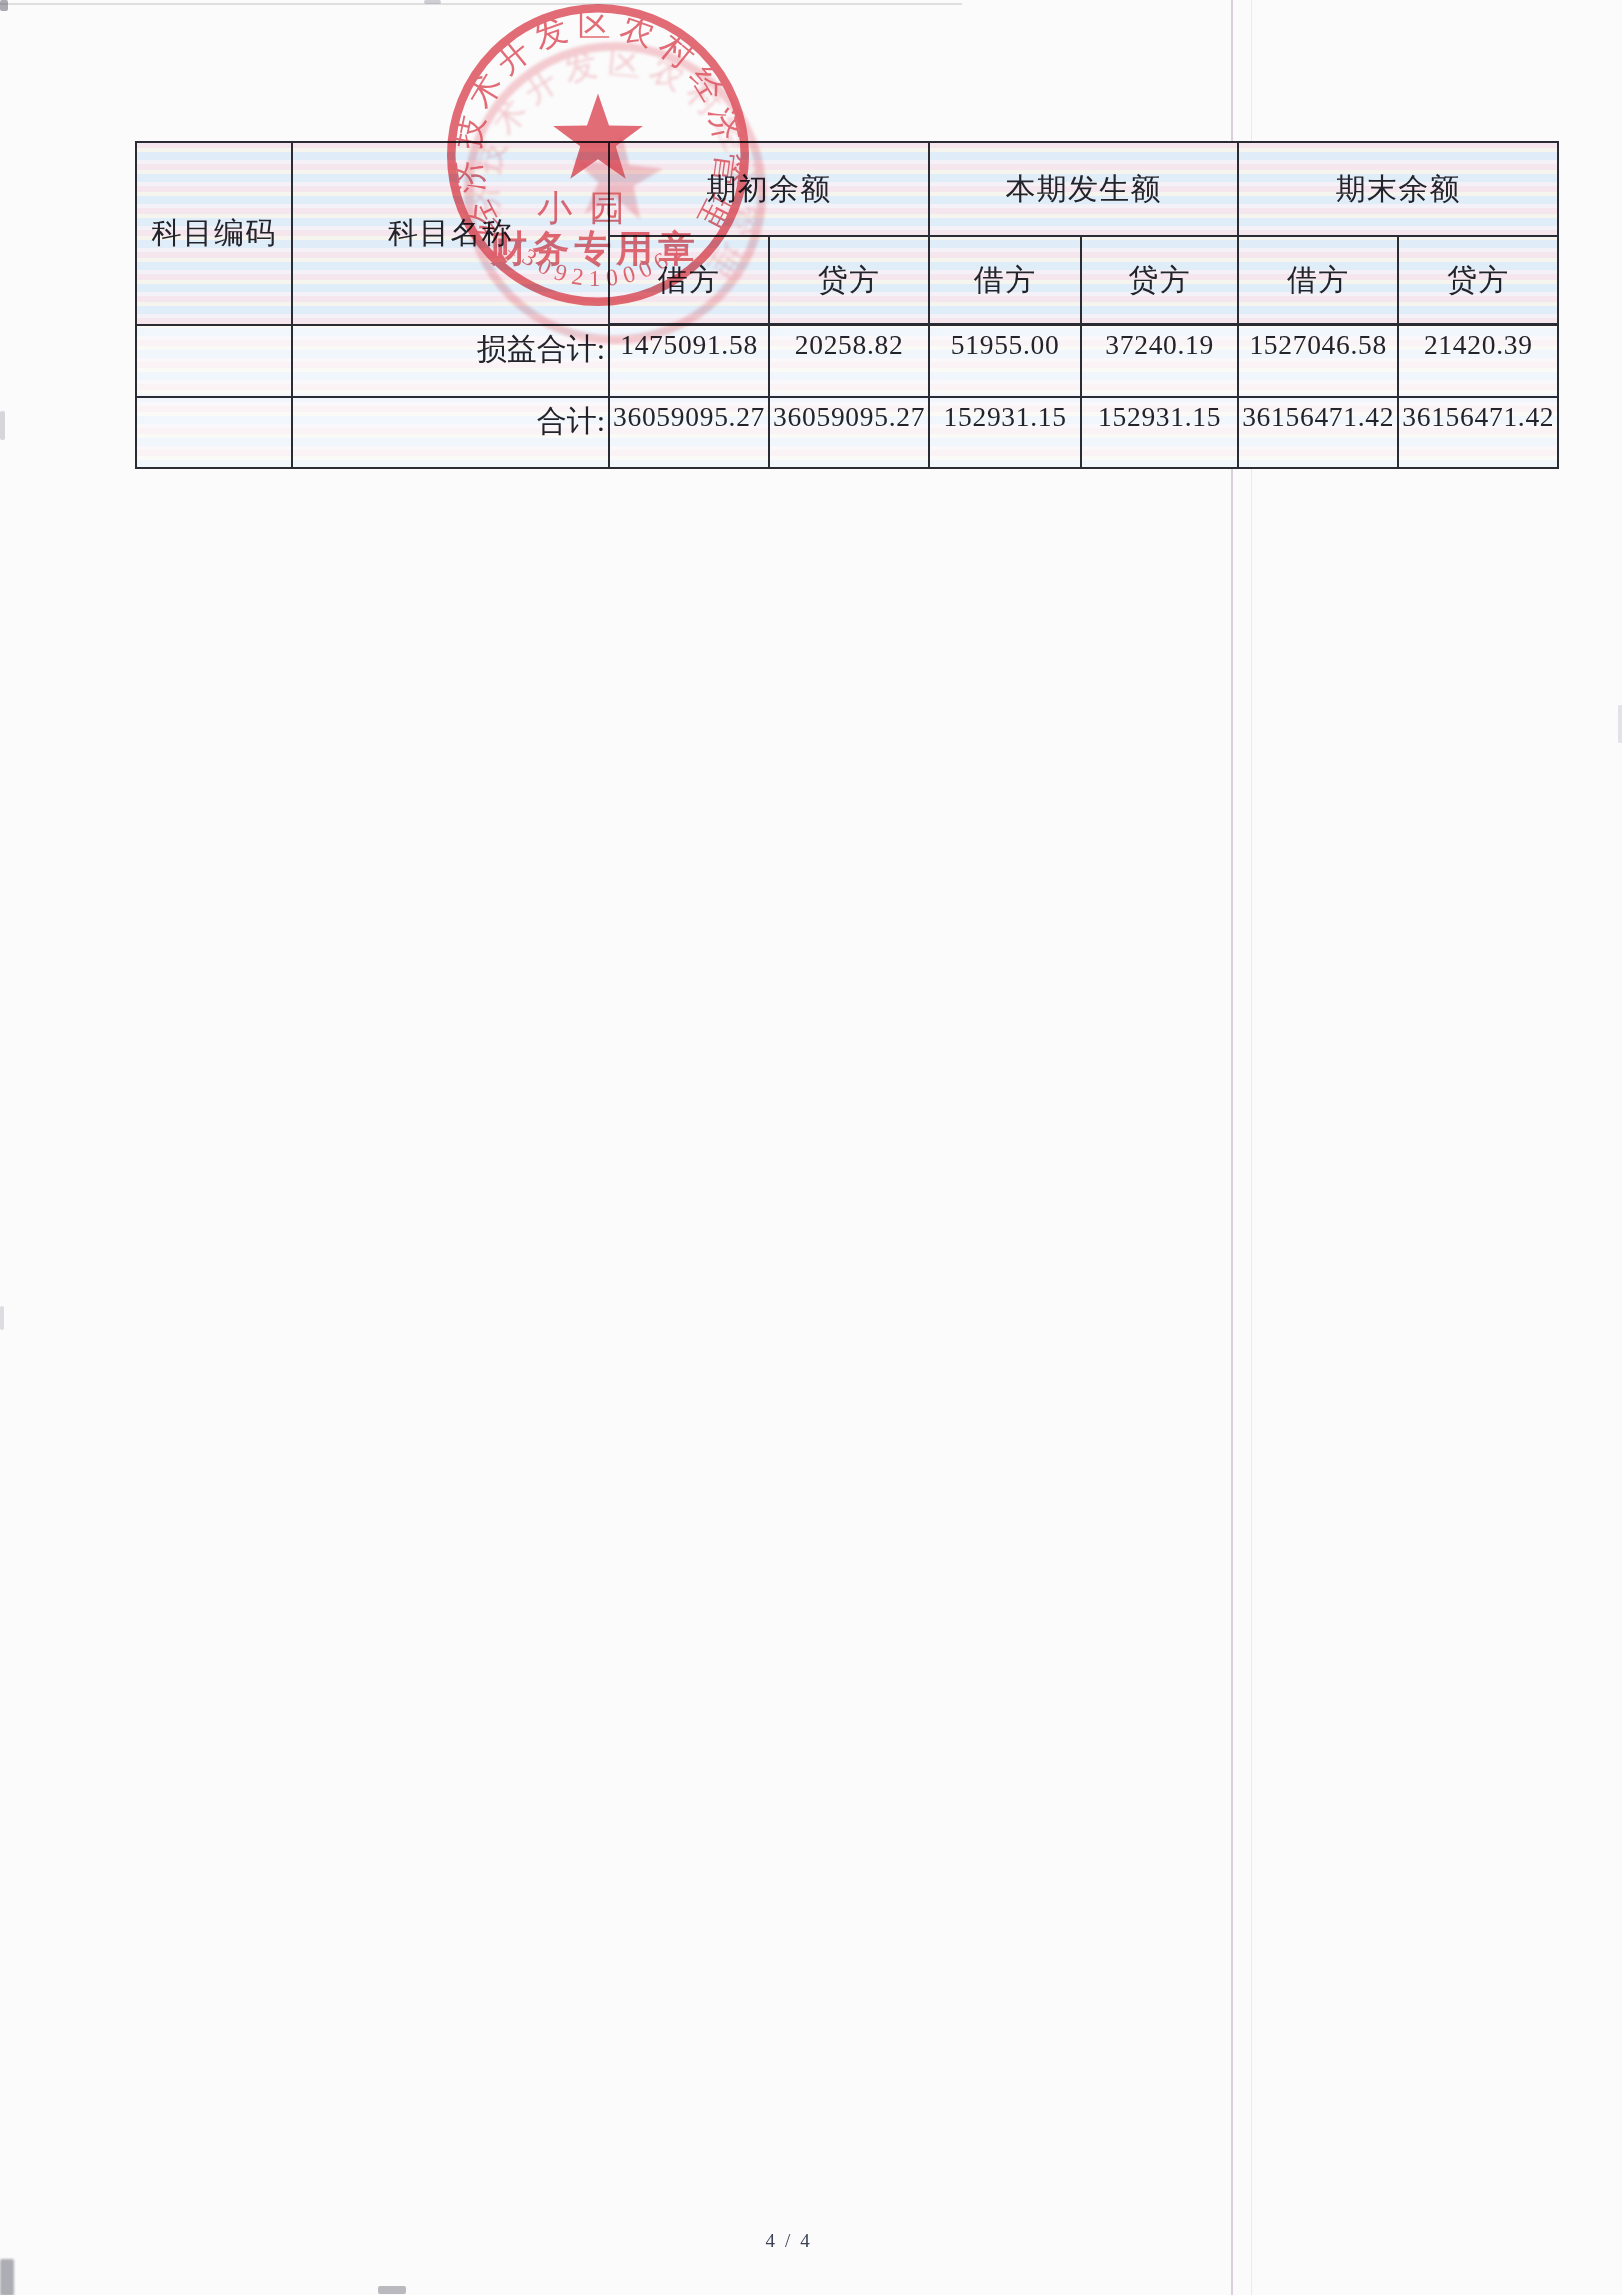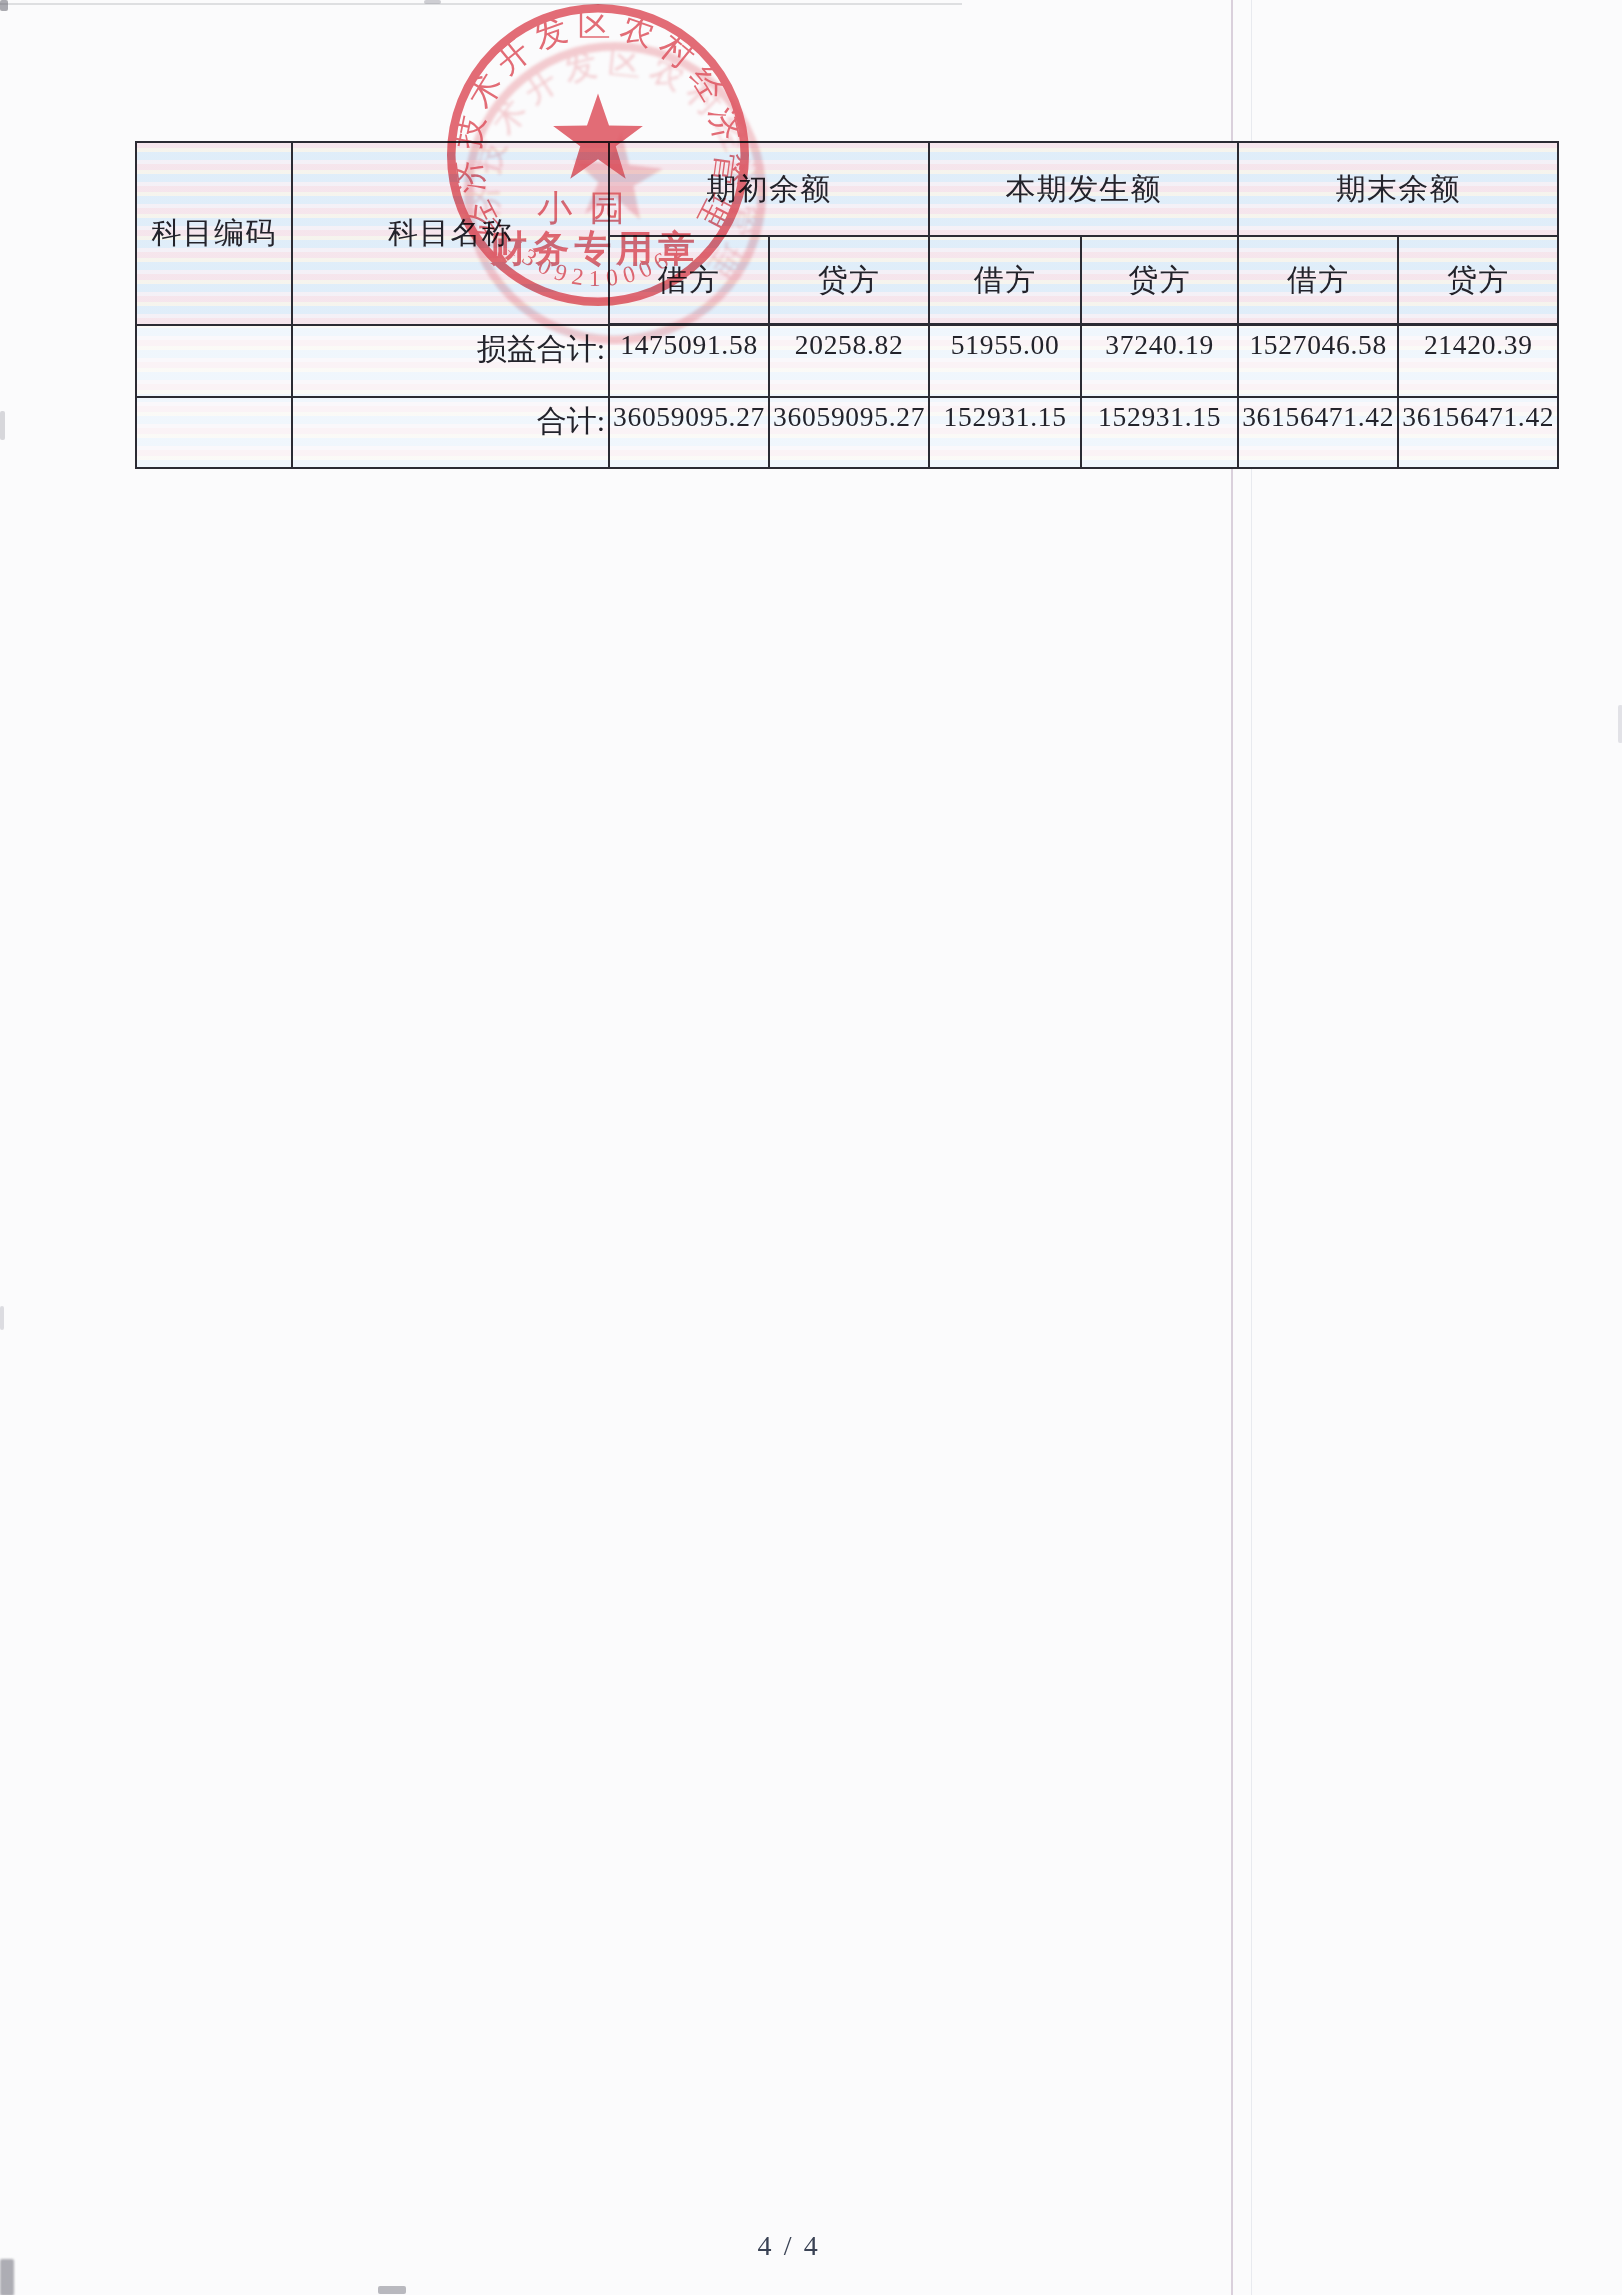--- a/index.html
+++ b/index.html
@@ -40,21 +40,21 @@
   .drow1 td{height:64px;border-bottom-width:2.6px !important;}
   .drow2 td{height:63px;}
   .d-cell{background:rgba(255,255,255,.52);vertical-align:top;font-size:27.5px;}
   .label-cell{text-align:right;padding:9.2px 0 0 6.5px;font-size:30px;}
   .num-cell{text-align:center;padding:10.5px 5.2px 0 0;letter-spacing:0.7px;}
   
   .stamp{position:absolute;left:408px;top:-35px;width:380px;height:380px;
     mix-blend-mode:multiply;pointer-events:none;}
   
   .page-num{position:absolute;left:681px;top:2230px;width:216px;
-    text-align:center;font-size:28px;color:#3a4254;letter-spacing:2.6px;}
+    text-align:center;font-size:19px;color:#3a4254;letter-spacing:2.6px;}
 </style>
 </head>
 <body>
 
 <div class="scan-line-top"></div>
 <div class="scan-line-v1"></div>
 <div class="scan-line-v2"></div>
 <div class="speck" style="left:0;top:0;width:7.9px;height:10.5px;background:rgba(90,90,100,.5);"></div>
 <div class="speck" style="left:424px;top:0;width:17px;height:3.9px;background:rgba(140,140,150,.4);"></div>
 <div class="speck" style="left:0;top:411px;width:4.6px;height:29px;background:rgba(170,170,180,.45);"></div>

